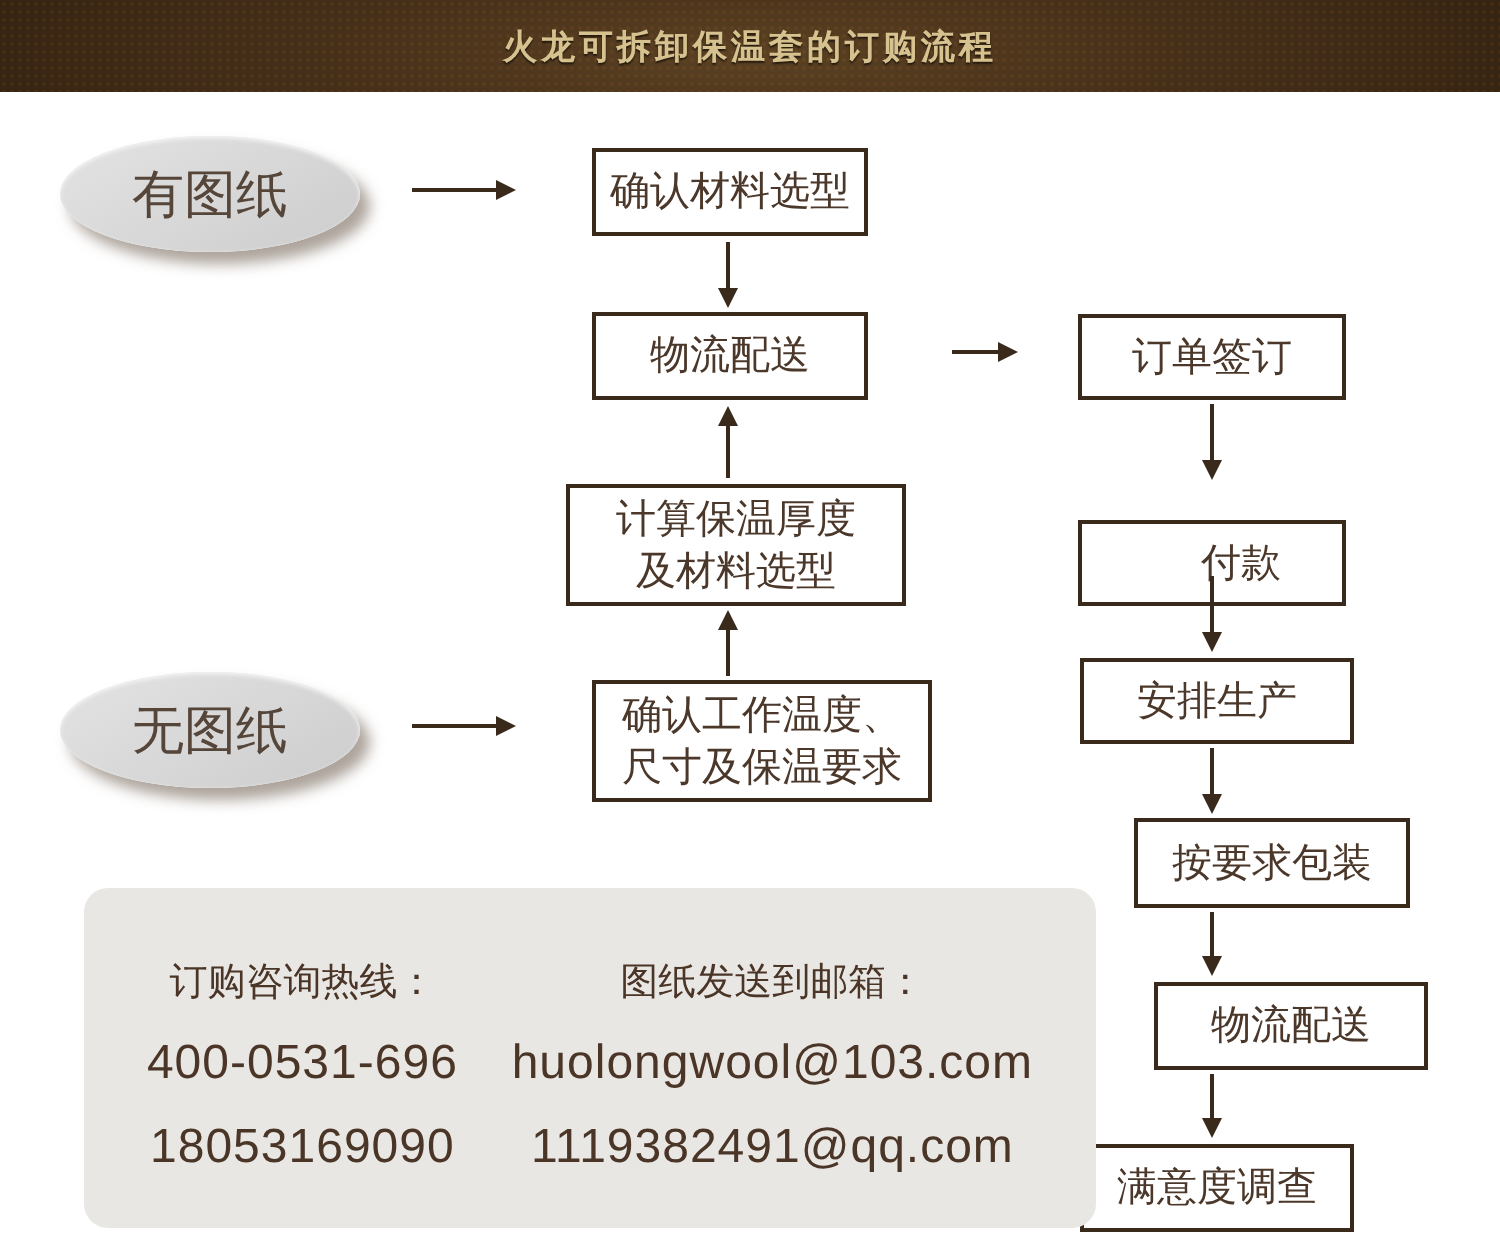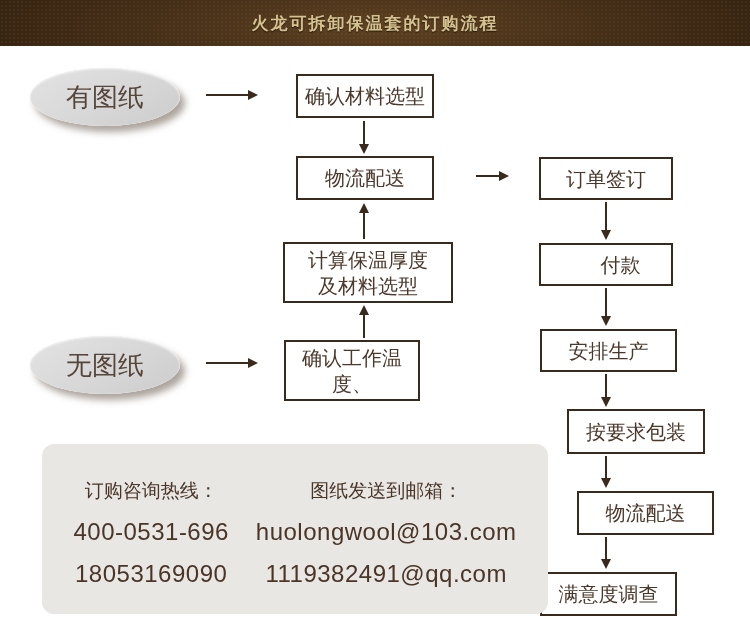--- a/index.html
+++ b/index.html
@@ -61,23 +61,23 @@
     flex-direction: column;
     align-items: center;
     justify-content: center;
     text-align: center;
     font-size: 20px;
     line-height: 26px;
   }
   .b-confirm-material { left: 296px; top: 74px;  width: 138px; height: 44px; }
   .b-quote            { left: 296px; top: 156px; width: 138px; height: 44px; }
   .b-calc             { left: 283px; top: 242px; width: 170px; height: 61px; font-family: Liberation Serif, serif; }
-  .b-confirm-temp     { left: 284px; top: 340px; width: 136px; height: 61px; }
+  .b-confirm-temp     { left: 296px; top: 340px; width: 170px; height: 61px; }
   .b-sign             { left: 539px; top: 157px; width: 134px; height: 43px; }
-  .b-pay              { left: 539px; top: 243px; width: 134px; height: 43px; padding-left: 29px; }
+  .b-pay              { left: 539px; top: 260px; width: 134px; height: 43px; padding-left: 29px; }
   .b-produce          { left: 540px; top: 329px; width: 137px; height: 43px; }
   .b-pack             { left: 540px; top: 409px; width: 138px; height: 45px; margin-left: 27px; }
   .b-ship             { left: 540px; top: 491px; width: 137px; height: 44px; margin-left: 37px; }
   .b-survey           { left: 540px; top: 572px; width: 137px; height: 44px; }
 
   
   .arrow-h {
     position: absolute;
     display: flex;
     align-items: center;
@@ -166,20 +166,21 @@
   </div>
   <div class="fbox b-quote">
     <span>物流配送</span>
   </div>
   <div class="fbox b-calc">
     <span>计算保温厚度</span>
     <span>及材料选型</span>
   </div>
   <div class="fbox b-confirm-temp">
     <span>确认工作温度、</span>
+    <span>尺寸及保温要求</span>
   </div>
 
   <div class="fbox b-sign">
     <span>订单签订</span>
   </div>
   <div class="fbox b-pay">
     <span>付款</span>
   </div>
   <div class="fbox b-produce">
     <span>安排生产</span>

